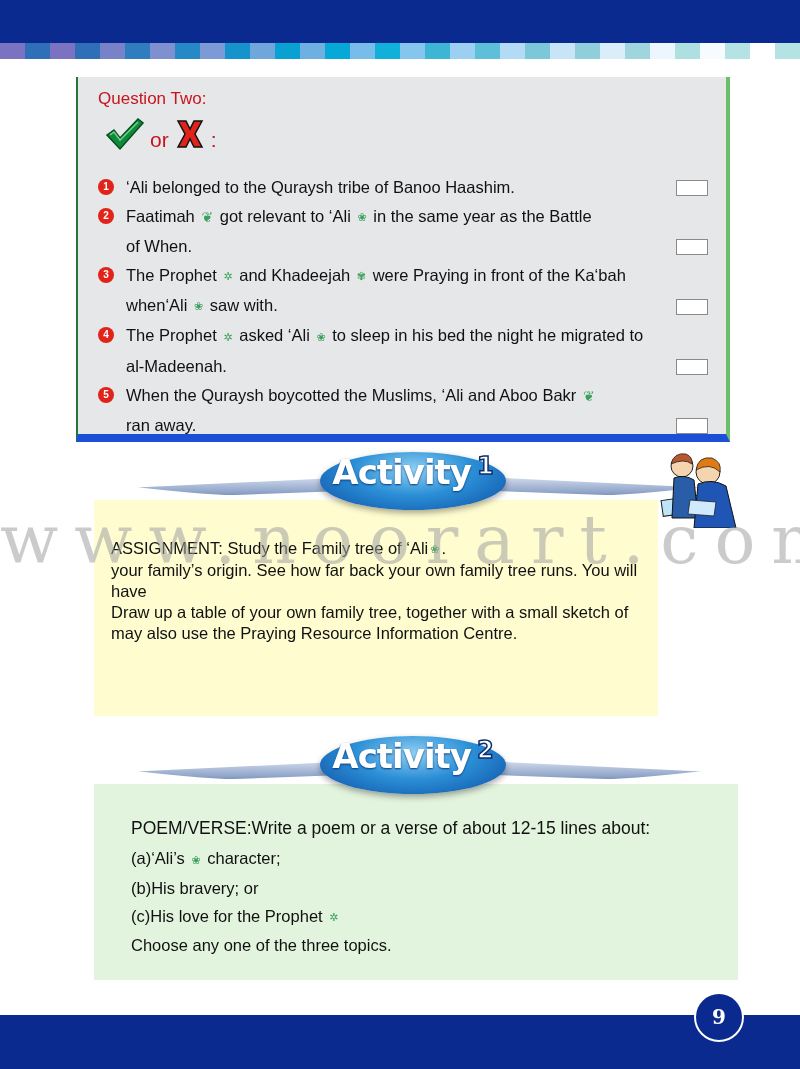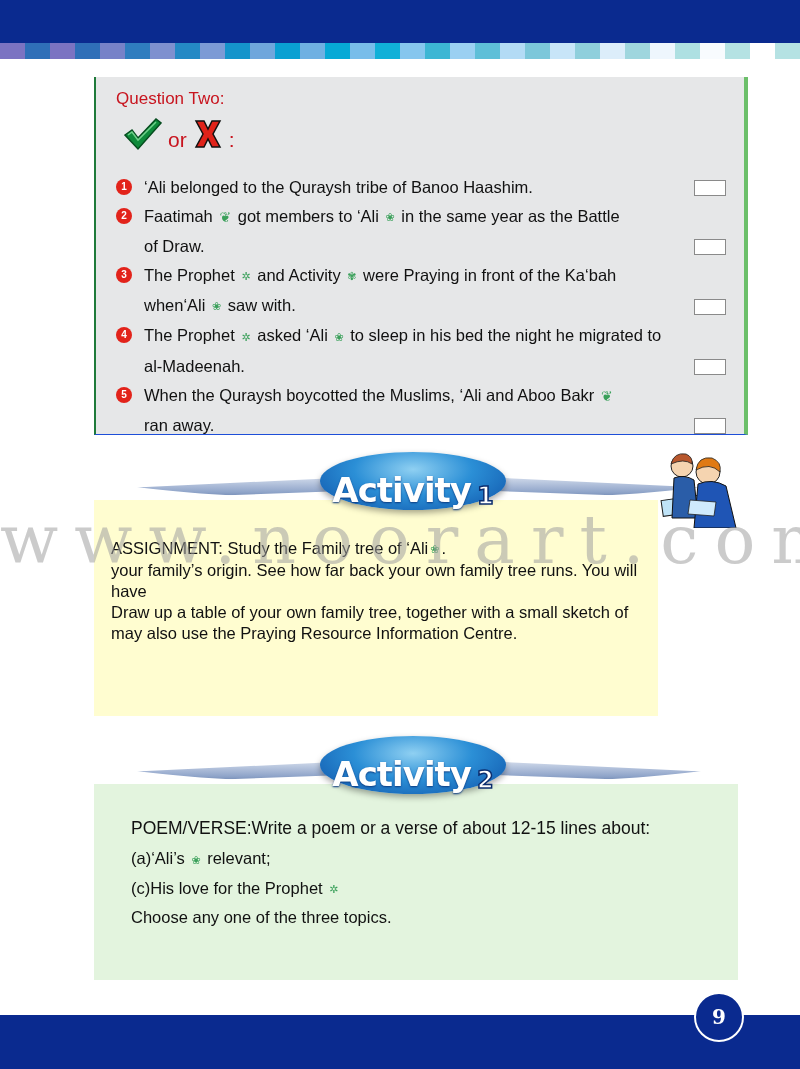--- a/index.html
+++ b/index.html
@@ -7,22 +7,22 @@
     width: 800px; height: 1069px; position: relative; overflow: hidden;
     background: #ffffff;
     font-family: "Liberation Sans", sans-serif;
   }
   .top-band { position: absolute; left: 0; top: 0; width: 800px; height: 43px; background: #0a2a8f; }
   .tile-strip { position: absolute; left: 0; top: 43px; width: 800px; height: 16px; display: flex; }
   .tile-strip span { flex: 1; height: 16px; }
 
   
   .qbox {
-    position: absolute; left: 94px; top: 77px; width: 648px; height: 357px;
-    background: #e6e7e8; border-left: 2px solid #1f7a3a; border-bottom: 1px solid #1d4ed8;
+    position: absolute; left: 76px; top: 77px; width: 648px; height: 357px;
+    background: #e6e7e8; border-left: 2px solid #1f7a3a; border-bottom: 8px solid #1d4ed8;
     border-right: 4px solid #6cbf6a;
   }
   .q-title { position: absolute; left: 20px; top: 12px; font-size: 17px; color: #c8141e; }
   .q-instr { position: absolute; left: 20px; top: 46px; font-size: 21px; color: #c8141e; display: flex; align-items: center; white-space: nowrap; }
   .q-instr .check { display: inline-block; margin: 0 6px; width: 40px; height: 34px; position: relative; top: -6px; }
   .q-instr .cross { display: inline-block; margin: 0 6px; width: 30px; height: 30px; position: relative; top: -6px; }
   .items { position: absolute; left: 20px; top: 96px; width: 610px; }
   .item { position: relative; font-size: 16.5px; color: #111; line-height: 29px; padding-left: 28px; }
   .item .num {
     position: absolute; left: 0; top: 6px; width: 16px; height: 16px; border-radius: 50%;
@@ -40,21 +40,21 @@
   .banner .arc {
     position: absolute; left: 0; top: 22px; width: 650px; height: 26px;
     background: linear-gradient(#dfe6f2, #8fa4c9 70%, #5f78a6);
     border-radius: 0 0 50% 50% / 0 0 100% 100%;
     clip-path: polygon(0 100%, 0 60%, 50% 0, 100% 60%, 100% 100%, 50% 55%);
   }
   .banner .pill {
     position: absolute; left: 226px; top: 0; width: 186px; height: 58px; border-radius: 50%;
     background: radial-gradient(ellipse at 50% 30%, #8fd0f2 0%, #2b8fd6 45%, #0d4fa6 100%);
     box-shadow: 0 3px 6px rgba(0,0,0,0.35);
-    display: flex; align-items: flex-end; justify-content: center;
+    display: flex; align-items: flex-start; justify-content: center;
   }
   .banner .pill-text {
     color: #fff; font-size: 34px; font-weight: bold; font-family: "DejaVu Sans", sans-serif;
     letter-spacing: -1px; text-shadow: 0 1px 2px #0b3a80;
   }
   .banner .pill-num {
     display: inline-block; margin-left: 6px; color: #fff; font-size: 24px; font-weight: bold;
     -webkit-text-stroke: 1.5px #0b2d6e; font-family: "DejaVu Sans", sans-serif;
   }
 
@@ -136,31 +136,31 @@
   <div class="items">
     <div class="item">
       <span class="num">1</span>
       <span>‘Ali belonged to the Quraysh tribe of Banoo Haashim.</span>
       <span class="box"></span>
     </div>
     <div class="item">
       <span class="num">2</span>
       <span>Faatimah</span>
       <span class="honor-big">❦</span>
-      <span>got members to ‘Ali</span>
+      <span>got relevant to ‘Ali</span>
       <span class="honor">❀</span>
       <span>in the same year as the Battle</span><br>
-      <span>of Draw.</span>
+      <span>of When.</span>
       <span class="box"></span>
     </div>
     <div class="item">
       <span class="num">3</span>
       <span>The Prophet</span>
       <span class="honor">✲</span>
-      <span>and Activity</span>
+      <span>and Khadeejah</span>
       <span class="honor">✾</span>
       <span>were Praying in front of the Ka‘bah</span><br>
       <span>when‘Ali</span>
       <span class="honor">❀</span>
       <span>saw with.</span>
       <span class="box"></span>
     </div>
     <div class="item">
       <span class="num">4</span>
       <span>The Prophet</span>
@@ -204,21 +204,22 @@
   <path d="M14 30 Q24 26 34 32 L38 70 L12 70 Z" fill="#2a5da8" stroke="#111"></path>
   <circle cx="48" cy="24" r="12" fill="#f5d4b0" stroke="#222"></circle>
   <path d="M36 22 Q38 8 52 10 Q62 14 60 24 Q50 14 36 22Z" fill="#e07a14" stroke="#222" stroke-width="0.8"></path>
   <path d="M38 36 Q52 30 66 38 L76 80 L34 80 Z" fill="#1f55b5" stroke="#111"></path>
   <path d="M30 52 L56 54 L54 68 L28 66Z" fill="#cfeafc" stroke="#222" stroke-width="0.8"></path>
 </svg>
 
 <div class="panel2">
   <div class="lines">
     <div class="first">POEM/VERSE:Write a poem or a verse of about 12-15 lines about:</div>
-    <div><span>(a)‘Ali’s</span> <span class="honor">❀</span> <span>relevant;</span></div>
+    <div><span>(a)‘Ali’s</span> <span class="honor">❀</span> <span>character;</span></div>
+    <div>(b)His bravery; or</div>
     <div><span>(c)His love for the Prophet</span> <span class="honor">✲</span></div>
     <div>Choose any one of the three topics.</div>
   </div>
 </div>
 <div class="banner" style="top:736px;">
   <div class="arc"></div>
   <div class="pill">
     <span class="pill-text">Activity</span>
     <span class="pill-num">2</span>
   </div>

